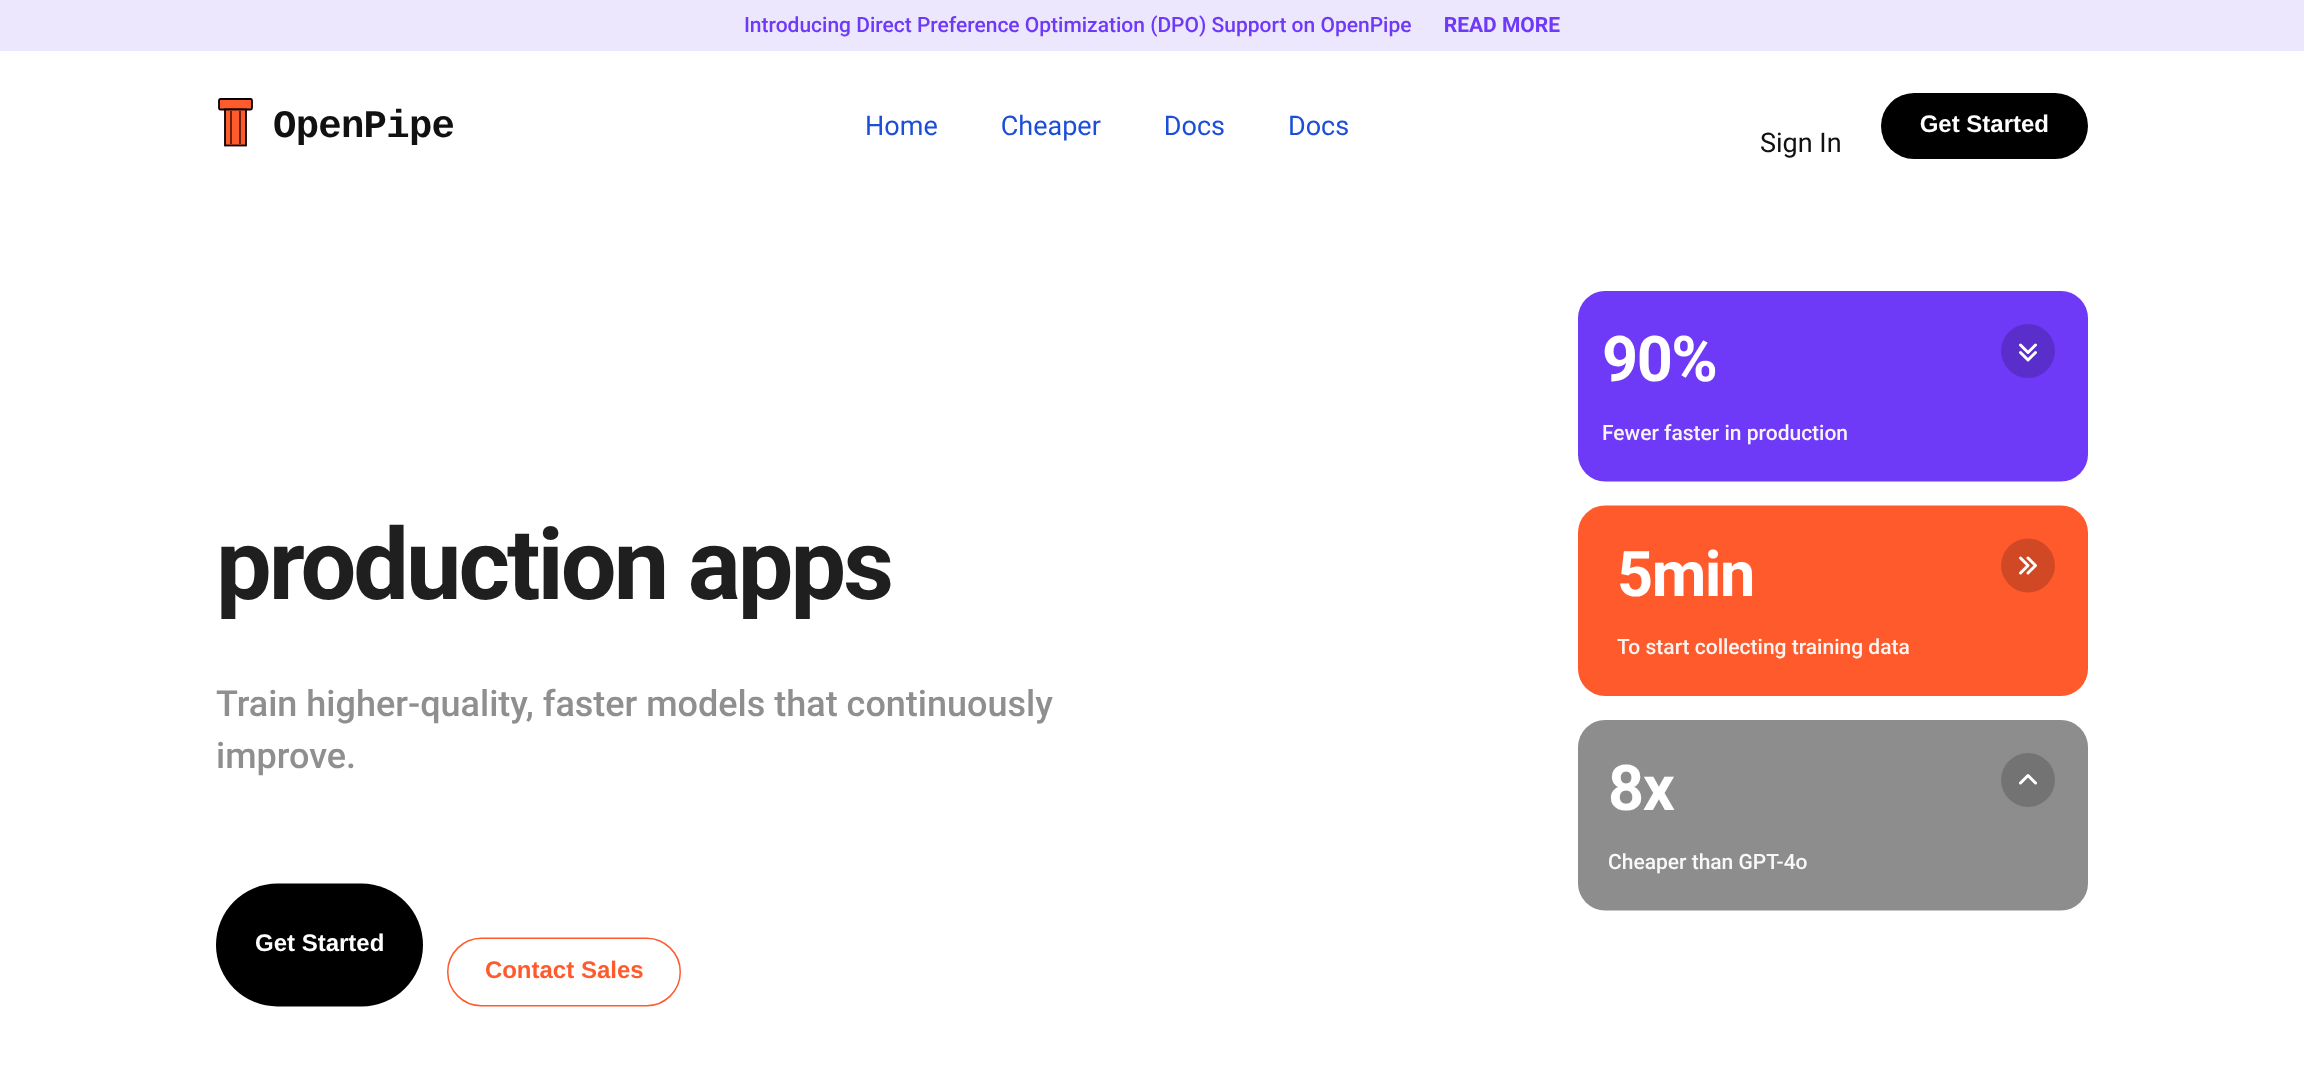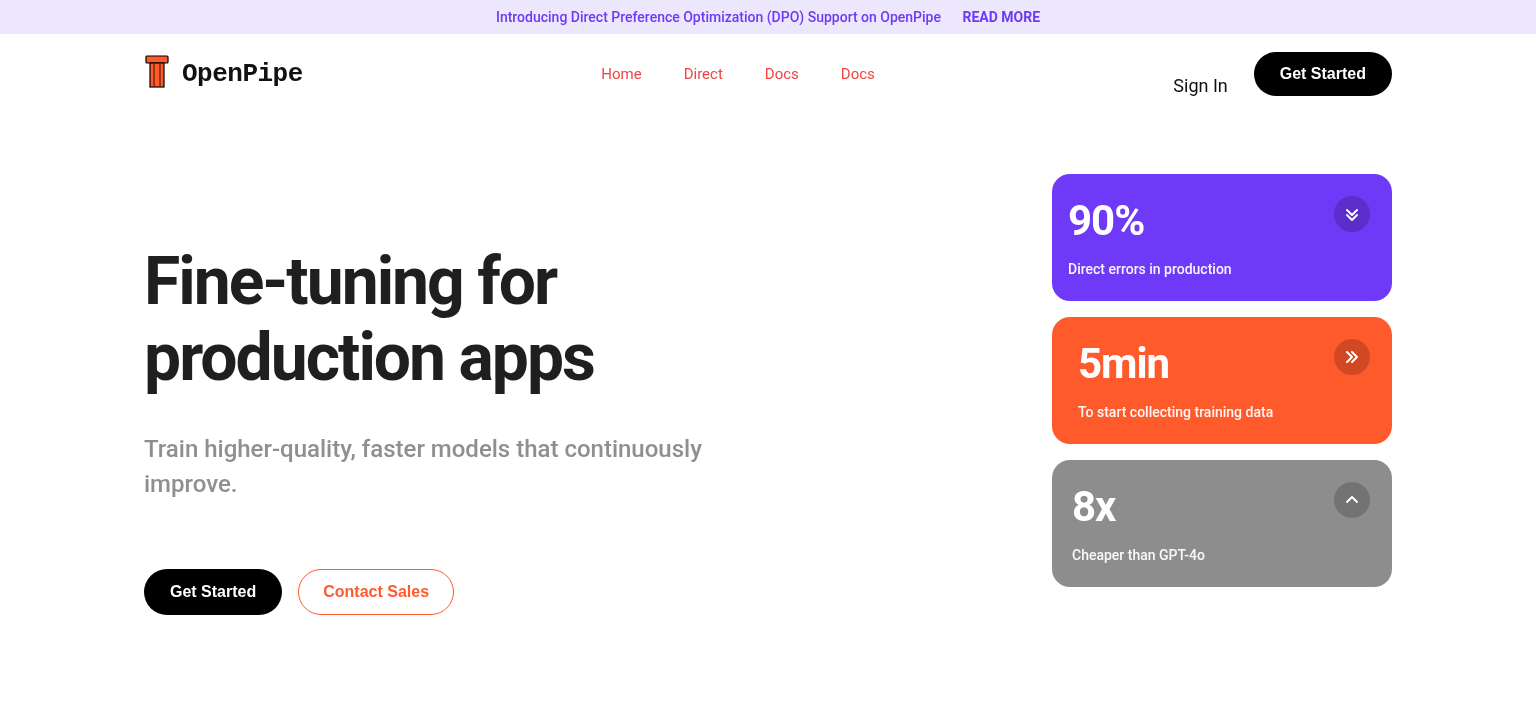--- a/index.html
+++ b/index.html
@@ -1,33 +1,33 @@
 <!DOCTYPE html>
 <html><head>
 <meta charset="utf-8">
 <style>
   * { margin: 0; padding: 0; box-sizing: border-box; }
   body { font-family: -apple-system, BlinkMacSystemFont, "Segoe UI", Roboto, Helvetica, Arial, sans-serif; background: #fff; color: #111; width: 1536px; }
   .announcement { background: #ece7fd; text-align: center; padding: 9px 0; font-size: 14px; color: #6e39f7; font-weight: 500; }
   .announcement .read-more { margin-left: 18px; font-weight: 700; cursor: pointer; }
   .container { max-width: 1280px; margin: 0 auto; padding: 0 16px; }
-  header.nav { display: flex; align-items: center; justify-content: space-between; padding: 18px 0; }
+  header.nav { display: flex; align-items: center; justify-content: space-between; padding: 28px 0; }
   .brand { display: flex; align-items: center; gap: 12px; cursor: pointer; }
   .brand-name { font-family: "SFMono-Regular", Consolas, "Liberation Mono", Menlo, monospace; font-size: 26px; font-weight: 700; letter-spacing: -0.5px; }
   .nav-links { display: flex; gap: 42px; }
-  .nav-links a { text-decoration: none; color: #ef4444; font-size: 15px; cursor: pointer; }
+  .nav-links a { text-decoration: none; color: #1d4ed8; font-size: 18px; cursor: pointer; }
   .nav-right { display: flex; align-items: flex-end; gap: 26px; }
   .signin { font-size: 18px; color: #111; cursor: pointer; }
   .btn-primary { background: #000; color: #fff; border: none; border-radius: 999px; padding: 13px 26px; font-size: 16px; font-weight: 600; cursor: pointer; }
   .hero { display: flex; gap: 60px; margin-top: 60px; align-items: flex-start; }
   .hero-left { flex: 1; padding-top: 70px; }
   .hero-title { font-size: 66px; font-weight: 700; line-height: 1.15; letter-spacing: -2px; color: #1f1f1f; }
   .hero-sub { margin-top: 36px; font-size: 24px; color: #8f8f8f; line-height: 1.45; font-weight: 500; max-width: 560px; }
   .hero-actions { margin-top: 68px; display: flex; gap: 16px; }
-  .btn-outline { background: #fff; color: #ff5a2c; border: 1.5px solid #ff5a2c; border-radius: 999px; padding: 13px 24px; font-size: 16px; font-weight: 600; cursor: pointer; }
+  .btn-outline { background: #fff; color: #ff5a2c; border: 1.5px solid #ff5a2c; border-radius: 999px; padding: 13px 24px; font-size: 16px; font-weight: 600; cursor: pointer; margin-top: 36px; }
   .cards { width: 340px; display: flex; flex-direction: column; gap: 16px; }
   .card { border-radius: 18px; padding: 22px 26px 24px; color: #fff; position: relative; }
   .card-purple { background: #6e39f7; padding-left: 16px; }
   .card-orange { background: #ff5a2c; }
   .card-gray   { background: #8d8d8d; padding-left: 20px; }
   .card-metric { font-size: 42px; font-weight: 700; letter-spacing: -1px; }
   .card-caption { margin-top: 16px; font-size: 14px; font-weight: 500; opacity: 0.95; }
   .card-icon { position: absolute; top: 22px; right: 22px; width: 36px; height: 36px; border-radius: 50%; display: flex; align-items: center; justify-content: center; background: rgba(0,0,0,0.18); }
   .logos { margin-top: 110px; display: flex; justify-content: space-between; align-items: center; padding-bottom: 10px; overflow: hidden; }
   .logo-item { display: flex; align-items: center; gap: 10px; font-size: 26px; font-weight: 700; }
@@ -54,53 +54,53 @@
           <rect x="2" y="1" width="22" height="7" rx="1" fill="#ff5a2c" stroke="#000" stroke-width="1.2"></rect>
           <rect x="6" y="8" width="14" height="24" fill="#ff5a2c" stroke="#000" stroke-width="1.2"></rect>
           <line x1="10" y1="9" x2="10" y2="31" stroke="#000" stroke-width="0.8"></line>
           <line x1="16" y1="9" x2="16" y2="31" stroke="#000" stroke-width="0.8"></line>
         </svg>
       </span>
       <span class="brand-name">OpenPipe</span>
     </div>
     <nav class="nav-links">
       <a>Home</a>
-      <a>Direct</a>
+      <a>Cheaper</a>
       <a>Docs</a>
       <a>Docs</a>
     </nav>
     <div class="nav-right">
       <span class="signin">Sign In</span>
       <button class="btn-primary">Get Started</button>
     </div>
   </header>
 
   <section class="hero">
     <div class="hero-left">
       <h1 class="hero-title">
-        <span>Fine-tuning for</span><br>
+        <br>
         <span>production apps</span>
       </h1>
       <p class="hero-sub">Train higher-quality, faster models that continuously improve.</p>
       <div class="hero-actions">
         <button class="btn-primary">Get Started</button>
         <button class="btn-outline">Contact Sales</button>
       </div>
     </div>
 
     <div class="cards">
       <div class="card card-purple">
         <div class="card-metric">90%</div>
         <div class="card-icon">
           <svg width="16" height="16" viewBox="0 0 16 16" fill="none" stroke="#fff" stroke-width="2" stroke-linecap="round" stroke-linejoin="round">
             <polyline points="3,4 8,9 13,4"></polyline>
               <polyline points="3,9 8,14 13,9"></polyline>
           </svg>
         </div>
-        <div class="card-caption">Direct errors in production</div>
+        <div class="card-caption">Fewer faster in production</div>
       </div>
 
       <div class="card card-orange">
         <div class="card-metric">5min</div>
         <div class="card-icon">
           <svg width="16" height="16" viewBox="0 0 16 16" fill="none" stroke="#fff" stroke-width="2" stroke-linecap="round" stroke-linejoin="round">
             <polyline points="3,3 8,8 3,13"></polyline>
               <polyline points="8,3 13,8 8,13"></polyline>
           </svg>
         </div>

